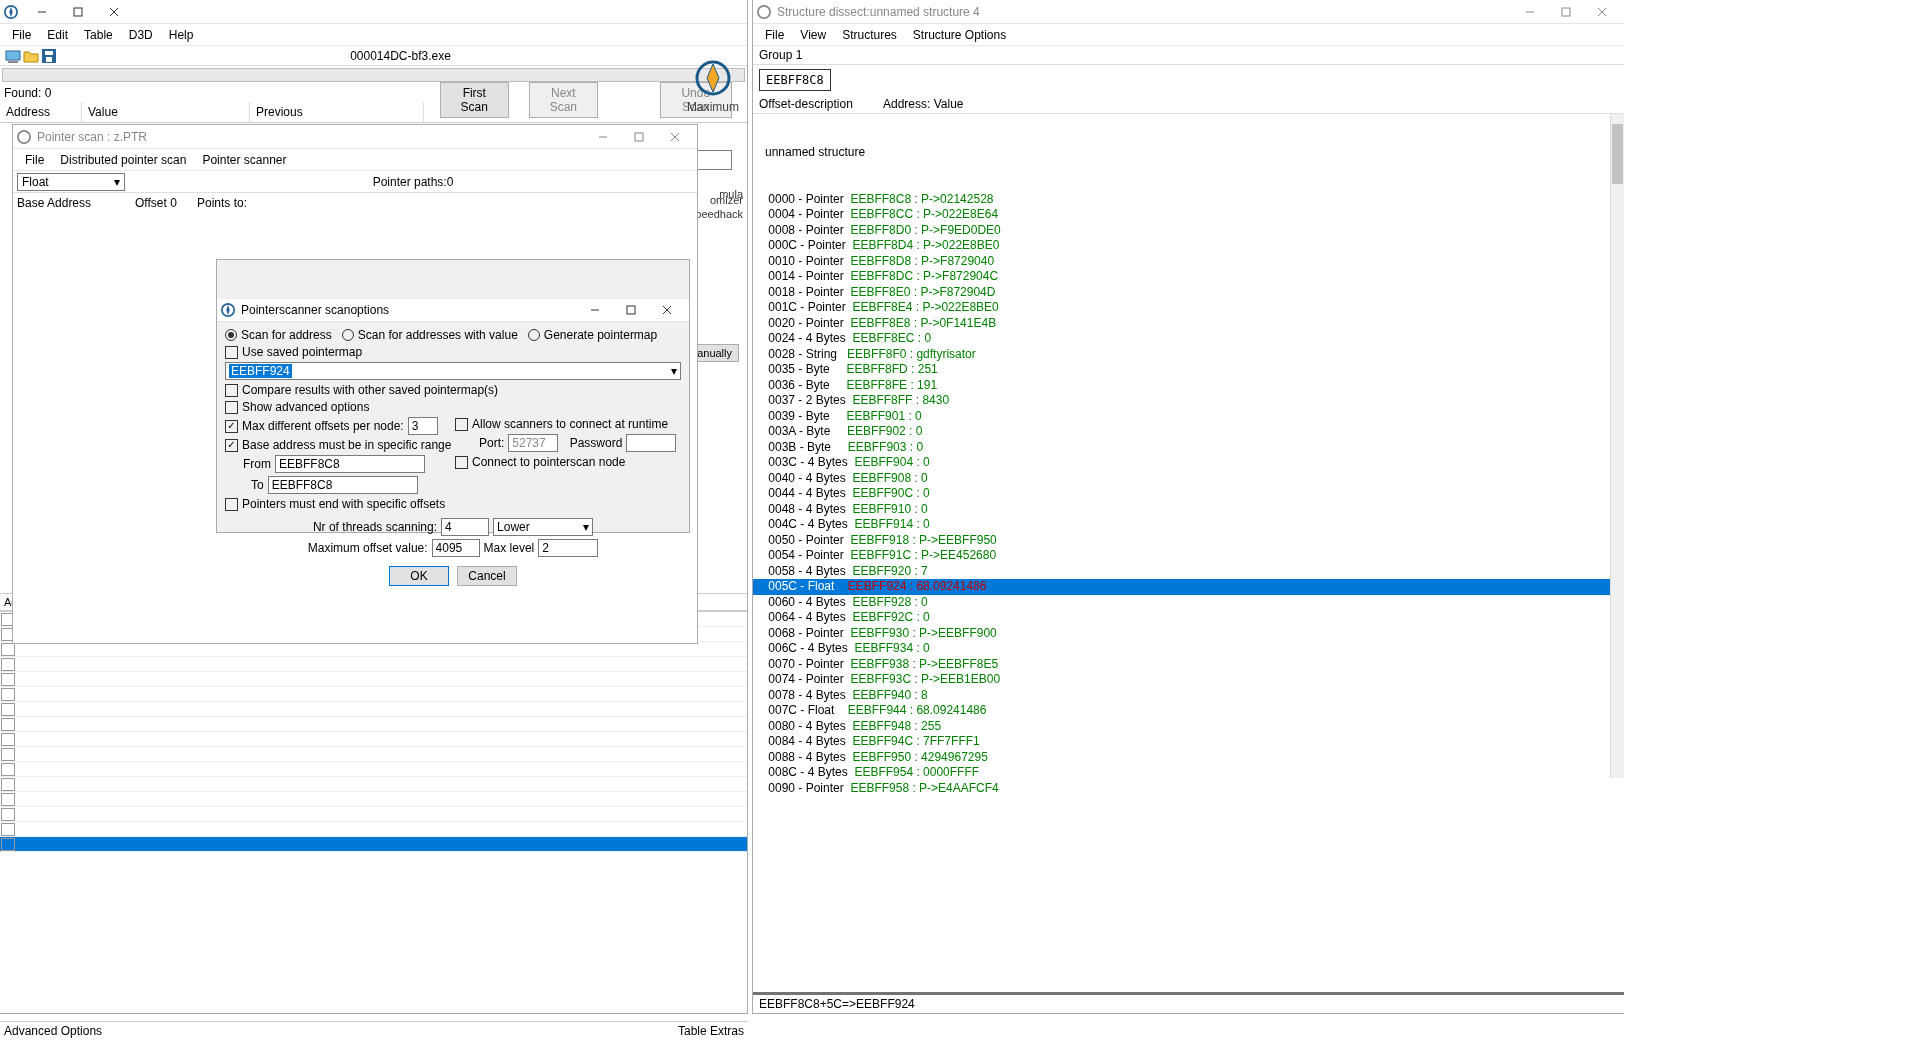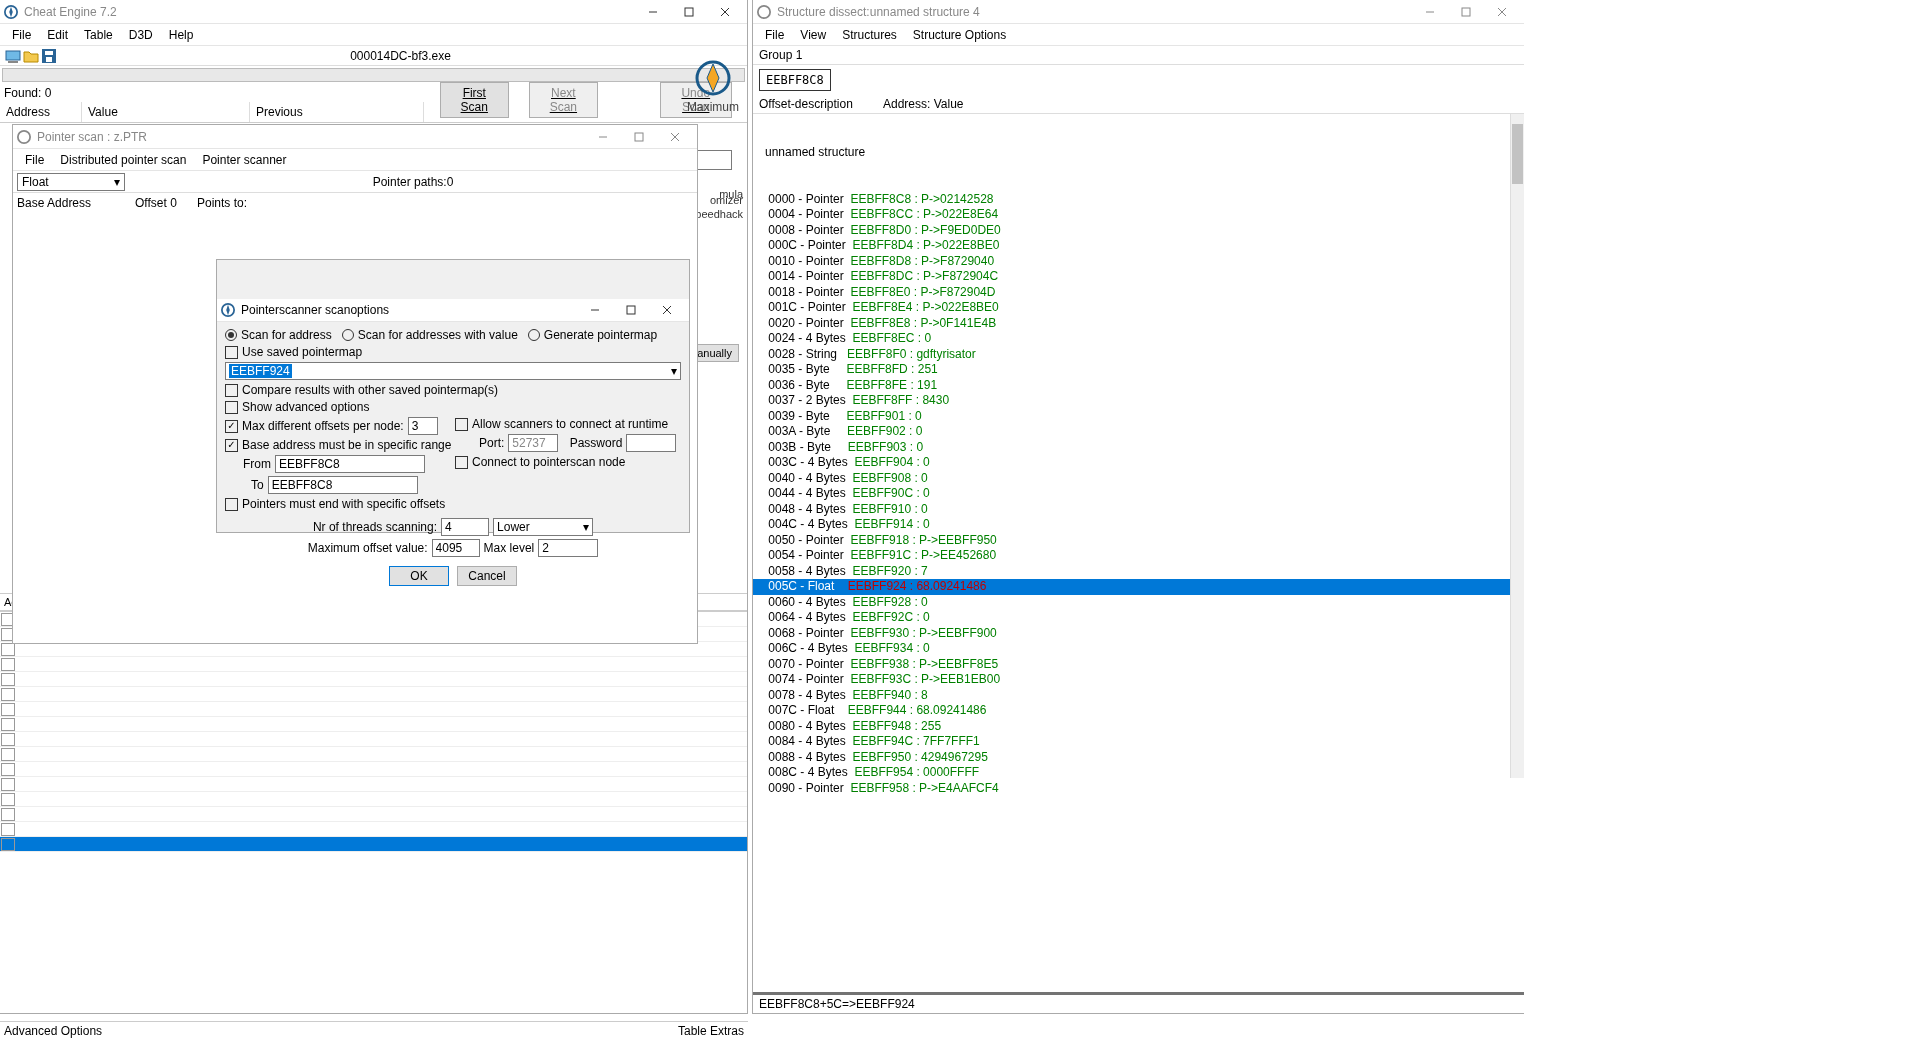--- a/index.html
+++ b/index.html
@@ -22,21 +22,21 @@
 #main-toolbar { height: 20px; display: flex; align-items: center; padding: 2px 4px; border-bottom: 1px solid #ddd; }
 .tb-icon { width: 18px; height: 18px; display: flex; align-items: center; justify-content: center; }
 #progress-outer { height: 14px; background: #e8e8e8; border: 1px solid #bbb; margin: 2px; }
 #found-label { padding: 2px 4px; }
 #list-header { display: flex; border-bottom: 1px solid #ccc; background: #fff; }
 #list-header .col { padding: 3px 6px; border-right: 1px solid #ddd; }
 .col-address { width: 82px; }
 .col-value { width: 168px; }
 .col-previous { width: 174px; }
 #scan-area { position: absolute; left: 436px; top: 78px; width: 300px; }
-.scan-btns { display: flex; gap: 20px; padding: 4px; text-decoration: underline; }
+.scan-btns { display: flex; gap: 20px; padding: 4px; }
 .btn { border: 1px solid #adadad; background: #e1e1e1; padding: 3px 14px; text-align: center; }
 .btn.disabled { color: #888; background: #efefef; }
 .btn.primary { border: 1px solid #0078d7; }
 .value-row { display: flex; align-items: center; padding: 2px 4px; gap: 4px; margin-top: 4px; }
 .value-row input[type=text] { flex: 1; border: 1px solid #7a7a7a; padding: 2px; }
 .sidebar-right { position: absolute; right: 4px; top: 58px; width: 60px; text-align: center; font-size: 11px; color: #444; }
 .ce-logo { width: 40px; height: 40px; margin: 0 auto; }
 
 
 #ptr-window { left: 12px; top: 124px; width: 686px; height: 520px; }
@@ -70,21 +70,21 @@
 #cheat-tbl .tr .cbx { width: 14px; height: 13px; border: 1px solid #999; margin: 1px; }
 #cheat-tbl .tr.sel { background: #0078d7; }
 
 
 .peek { position: absolute; right: 4px; font-size: 11px; color: #333; }
 
 
 #add-addr { position: absolute; right: 8px; top: 344px; border: 1px solid #adadad; background: #e1e1e1; padding: 2px 6px; font-size: 11px; }
 
 
-#struct-window { left: 752px; top: 0; width: 772px; height: 1014px; border-top: none; border-right: none; }
+#struct-window { left: 752px; top: 0; width: 872px; height: 1014px; border-top: none; border-right: none; }
 #group-row { padding: 2px 6px; border-bottom: 1px solid #ddd; }
 #group-input { border: 1px solid #333; padding: 3px 6px; width: 72px; margin: 4px 6px; font-family: monospace; }
 #struct-head { display: flex; padding: 2px 6px; border-bottom: 1px solid #ddd; }
 #struct-head .sh1 { width: 124px; }
 #struct-list { font-family: Consolas, monospace; font-size: 13px; line-height: 15.5px; white-space: pre; overflow: hidden; position: relative; height: 680px; }
 .srow { padding-left: 12px; height: 15.5px; }
 .srow .off { color: #000; }
 .srow .addr { color: #008000; }
 .srow.sel { background: #0078d7; color: #fff; }
 .srow.sel .addr, .srow.sel .off { color: #fff; }
@@ -95,21 +95,20 @@
 </style>
 </head>
 <body>
 
 <div id="main-window" class="window">
   <div class="titlebar">
     <svg class="ce-icon" viewBox="0 0 16 16">
         <circle cx="8" cy="8" r="7" fill="none" stroke="#2a6496" stroke-width="2"></circle>
         <path d="M8 2 L10 8 L8 14 L6 8 Z" fill="#2a6496"></path>
       </svg>
-    <span class="title-text">Cheat Engine 7.2</span>
     <div class="win-controls">
       <div class="win-btn">
           <svg viewBox="0 0 10 10">
             <line x1="1" y1="5" x2="9" y2="5" stroke="#333"></line>
           </svg>
         </div>
       <div class="win-btn">
           <svg viewBox="0 0 10 10">
             <rect x="1" y="1" width="8" height="8" fill="none" stroke="#333"></rect>
           </svg>

